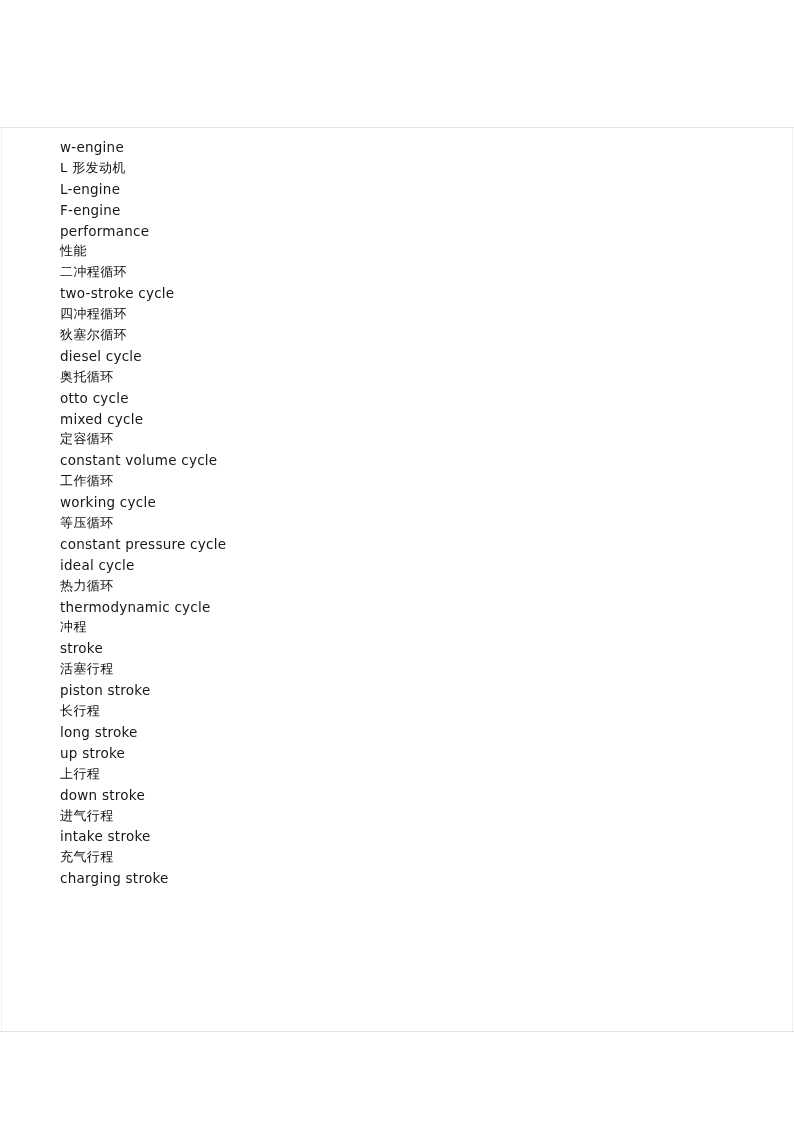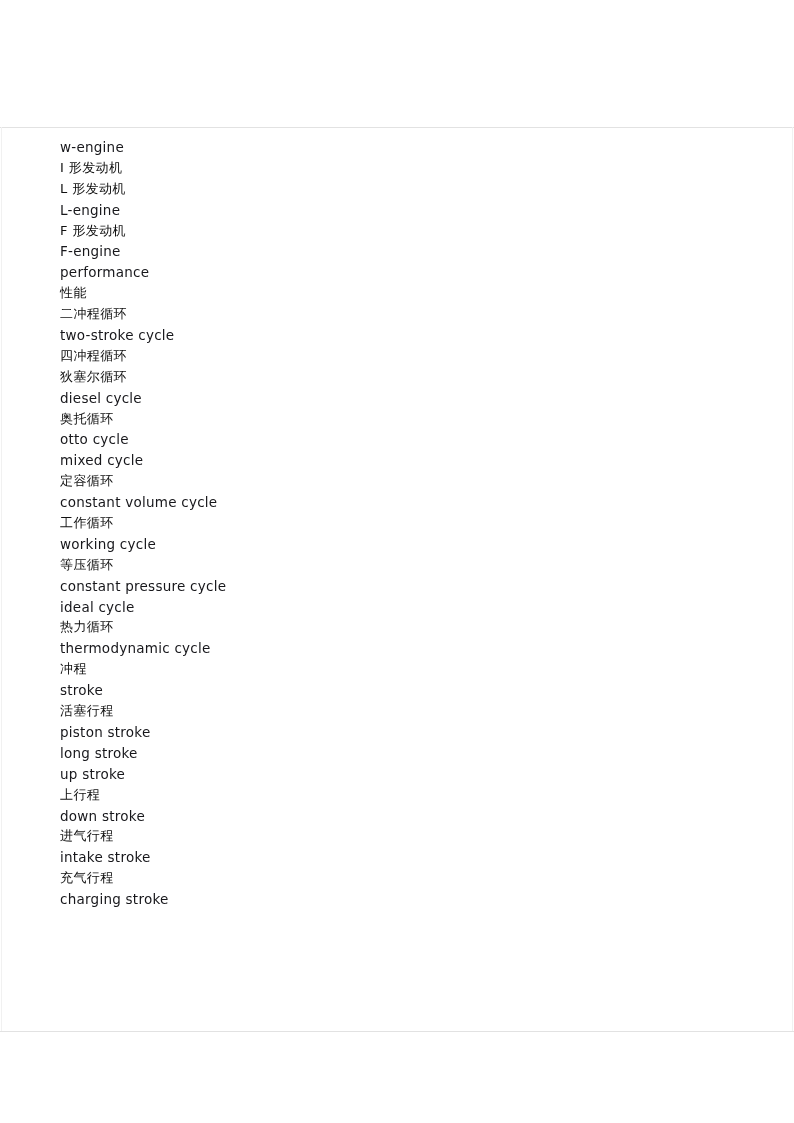--- a/index.html
+++ b/index.html
@@ -95,24 +95,22 @@
 
   <div class="content-rule top"></div>
 
   <div class="edge-rule left"></div>
 
   <div class="edge-rule right"></div>
 
   <div class="glossary-viewport">
     <ul class="glossary-list" id="glossary-list">
         <li class="term-row en">w-engine</li>
-        <li class="term-row zh">I 形发动机</li>
         <li class="term-row zh">L 形发动机</li>
         <li class="term-row en">L-engine</li>
-        <li class="term-row zh">F 形发动机</li>
         <li class="term-row en">F-engine</li>
         <li class="term-row en">performance</li>
         <li class="term-row zh">性能</li>
         <li class="term-row zh">二冲程循环</li>
         <li class="term-row en">two-stroke cycle</li>
         <li class="term-row zh">四冲程循环</li>
         <li class="term-row zh">狄塞尔循环</li>
         <li class="term-row en">diesel cycle</li>
         <li class="term-row zh">奥托循环</li>
         <li class="term-row en">otto cycle</li>
@@ -123,20 +121,21 @@
         <li class="term-row en">working cycle</li>
         <li class="term-row zh">等压循环</li>
         <li class="term-row en">constant pressure cycle</li>
         <li class="term-row en">ideal cycle</li>
         <li class="term-row zh">热力循环</li>
         <li class="term-row en">thermodynamic cycle</li>
         <li class="term-row zh">冲程</li>
         <li class="term-row en">stroke</li>
         <li class="term-row zh">活塞行程</li>
         <li class="term-row en">piston stroke</li>
+        <li class="term-row zh">长行程</li>
         <li class="term-row en">long stroke</li>
         <li class="term-row en">up stroke</li>
         <li class="term-row zh">上行程</li>
         <li class="term-row en">down stroke</li>
         <li class="term-row zh">进气行程</li>
         <li class="term-row en">intake stroke</li>
         <li class="term-row zh">充气行程</li>
         <li class="term-row en">charging stroke</li>
       </ul>
   </div>

